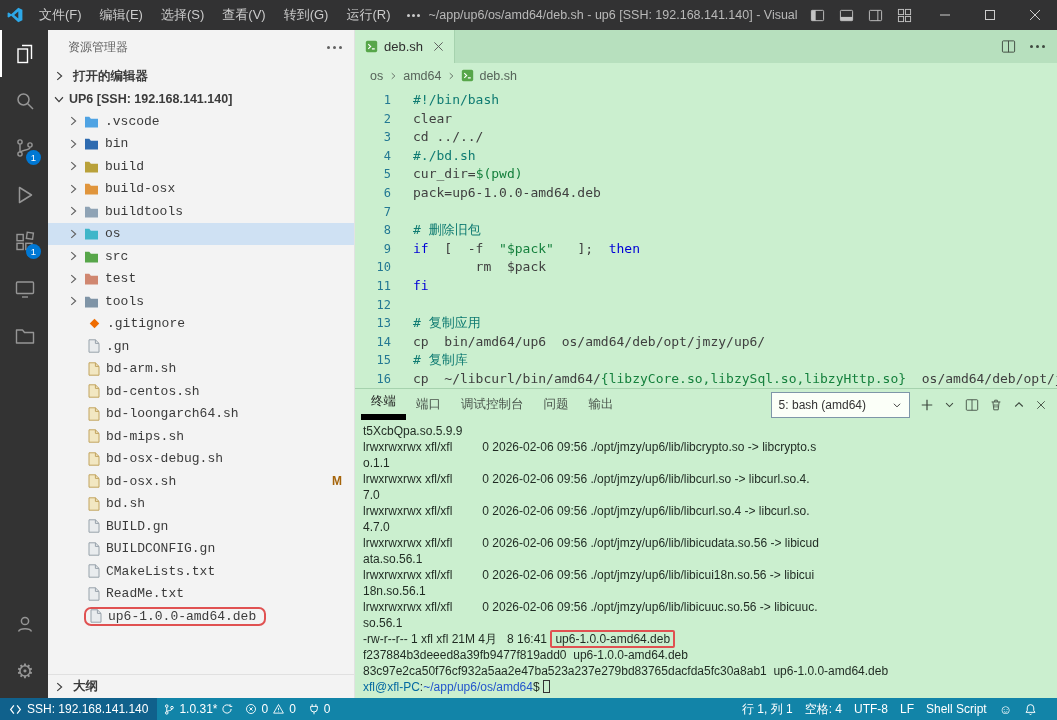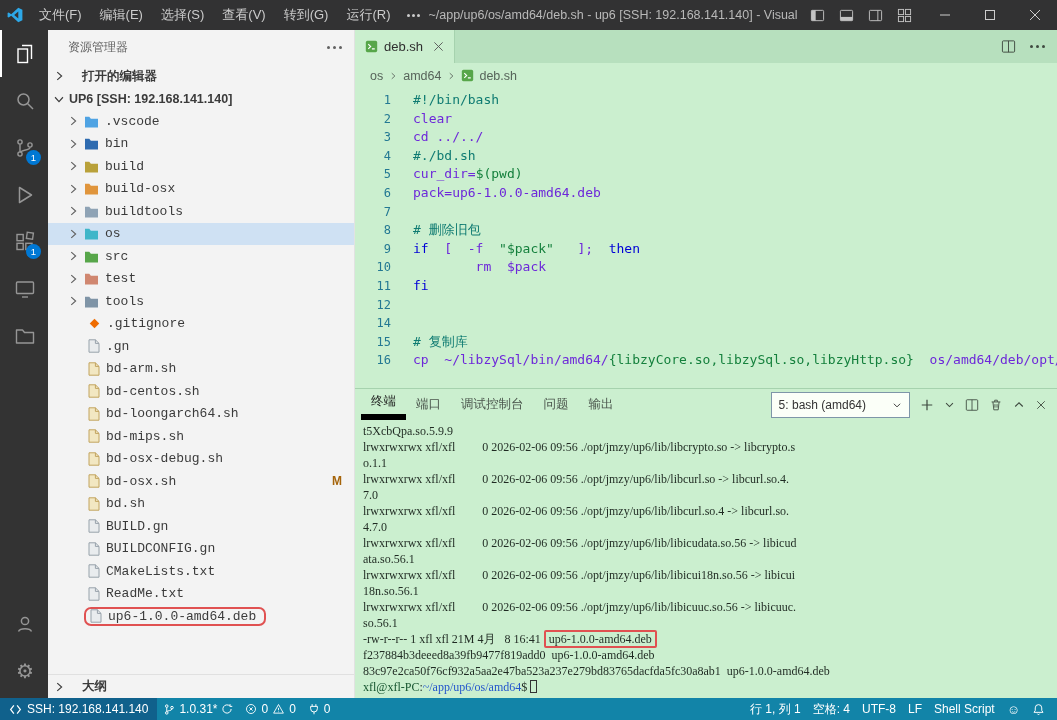--- a/index.html
+++ b/index.html
@@ -28,21 +28,21 @@
   .ab-icon.active { color:#ffffff; border-left:2px solid #ffffff; }
   .ab-badge { position:absolute; right:7px; bottom:6px; min-width:15px; height:15px; background:#0078d4; color:#fff; border-radius:50%; font-size:9.5px; display:flex; align-items:center; justify-content:center; }
   .ab-bottom { margin-top:auto; margin-bottom:4px; display:flex; flex-direction:column; align-items:center; }
   .gear-glyph { font-size:20px; line-height:1; }
 
   
   .sidebar { flex:0 0 307px; background:#f3f3f3; display:flex; flex-direction:column; font-size:13px; color:#3b3b3b; border-right:1px solid #e2e2e2; }
   .sb-header { flex:0 0 34px; display:flex; align-items:center; padding:0 12px 0 20px; font-size:12px; color:#616161; }
   .sb-dots { margin-left:auto; display:flex; gap:3px; }
   .sb-dots i { width:3px; height:3px; border-radius:50%; background:#616161; display:block; }
-  .sb-section { flex:0 0 24px; display:flex; align-items:center; gap:16px; padding-left:4px; font-weight:700; font-size:12.5px; }
+  .sb-section { flex:0 0 24px; display:flex; align-items:center; gap:7px; padding-left:4px; font-weight:700; font-size:12.5px; }
   .sb-section.bordered { border-top:1px solid #e0e0e0; }
   .root-row { flex:0 0 22px; display:flex; align-items:center; gap:3px; padding-left:4px; font-weight:700; font-size:12.5px; }
   .tree { flex:1; overflow:hidden; }
   .tree-row { height:22.5px; display:flex; align-items:center; }
   .tree-row.folder { padding-left:18px; }
   .tree-row.file { padding-left:36px; }
   .tree-row.selected { background:#cfe1f3; }
   .tree-row .chev { display:flex; width:14px; color:#616161; }
   .row-inner { display:inline-flex; align-items:center; gap:6px; padding:1px 4px;font-family:Liberation Mono, monospace; }
   .row-inner.annotated { border:2px solid #e05151; border-radius:7px; padding:0 8px 0 4px; }
@@ -58,40 +58,40 @@
   .bc-sep { display:flex; color:#6a776c; }
   .bc-icon { display:flex; }
 
   .code { flex:1; background:#cbefcf; overflow:hidden; padding-top:3px; font-family:"DejaVu Sans Mono",monospace; font-size:13px; line-height:18.6px; color:#1b1b1b; }
   .code-line { display:flex; white-space:pre; }
   .ln { flex:0 0 36px; text-align:right; color:#237893; font-size:12px; }
   .code-text { padding-left:22px; }
   .tok-comment { color:#0f7b72; }
   .tok-keyword { color:#0000d6; }
   .tok-var, .tok-string { color:#15803d; }
-  .tok-plain { color:#6d28d9;margin-top:28px; }
+  .tok-plain { color:#404040;margin-top:28px; }
 
   
   .panel { flex:0 0 308px; background:#cbefcf; border-top:1px solid #a6d2ae; display:flex; flex-direction:column; }
   .panel-tabbar { flex:0 0 31px; display:flex; align-items:center; padding:0 10px 0 6px; }
   .panel-tab { padding:0 10px; height:31px; display:flex; align-items:center; font-size:12.5px; color:#4a554c; }
   .panel-tab.active { color:#1c1c1c; border-bottom:6px solid #000000; }
   .panel-actions { margin-left:auto; display:flex; align-items:center; gap:10px; color:#3f4a40; }
   .shell-select { display:flex; align-items:center; gap:26px; background:#fbfff8; border:1px solid #7e96a8; font-size:12px; color:#333; padding:2px 7px; height:26px; }
-  .terminal { flex:1; padding:3px 8px; font-family:Liberation Serif, serif; font-size:12px; line-height:16px; color:#1f2a22; white-space:pre; overflow:hidden; }
-  .t-user { color:#14532d;text-align:center; }
+  .terminal { flex:1; padding:3px 8px; font-family:Liberation Sans, sans-serif; font-size:12px; line-height:16px; color:#1f2a22; white-space:pre; overflow:hidden; }
+  .t-user { color:#0369a1;text-align:center; }
   .t-path { color:#2456cc; }
   .t-box { border:2px solid #e05151; border-radius:2px; padding:0 3px; }
   .cursor { display:inline-block; width:7px; height:13px; border:1px solid #333; vertical-align:-2px; }
 
   
   .statusbar { flex:0 0 22px; background:#1284a8; color:#ffffff; display:flex; align-items:center; font-size:12px; }
   .sb-remote { height:100%; background:#10618c; display:flex; align-items:center; gap:5px; padding:0 9px; }
   .sb-item { display:flex; align-items:center; gap:4px; padding:0 6px; height:100%; }
-  .sb-right { margin-left:auto; display:flex; align-items:center; padding-right:6px;text-align:right; }
+  .sb-right { margin-left:auto; display:flex; align-items:center; padding-right:14px;text-align:right; }
   .smiley { font-size:13px; line-height:1; }
 
   svg { display:block; }
 </style>
 </head>
 <body>
 
 <div class="window">
 
   <div class="titlebar">
@@ -607,23 +607,24 @@
           <div class="code-line"><span class="ln">3</span><span class="code-text"><span class="tok-plain">cd ../../</span></span></div>
           <div class="code-line"><span class="ln">4</span><span class="code-text"><span class="tok-comment">#./bd.sh</span></span></div>
           <div class="code-line"><span class="ln">5</span><span class="code-text"><span class="tok-plain">cur_dir=</span><span class="tok-var">$(pwd)</span></span></div>
           <div class="code-line"><span class="ln">6</span><span class="code-text"><span class="tok-plain">pack=up6-1.0.0-amd64.deb</span></span></div>
           <div class="code-line"><span class="ln">7</span><span class="code-text"></span></div>
           <div class="code-line"><span class="ln">8</span><span class="code-text"><span class="tok-comment"># 删除旧包</span></span></div>
           <div class="code-line"><span class="ln">9</span><span class="code-text"><span class="tok-keyword">if</span><span class="tok-plain">  [  -f  </span><span class="tok-string">"$pack"</span><span class="tok-plain">   ];  </span><span class="tok-keyword">then</span></span></div>
           <div class="code-line"><span class="ln">10</span><span class="code-text"><span class="tok-plain">        rm  $pack</span></span></div>
           <div class="code-line"><span class="ln">11</span><span class="code-text"><span class="tok-keyword">fi</span></span></div>
           <div class="code-line"><span class="ln">12</span><span class="code-text"></span></div>
-          <div class="code-line"><span class="ln">14</span></div>
+          <div class="code-line"><span class="ln">13</span><span class="code-text"><span class="tok-comment"># 复制应用</span></span></div>
+          <div class="code-line"><span class="ln">14</span><span class="code-text"><span class="tok-plain">cp  bin/amd64/up6  os/amd64/deb/opt/jmzy/up6/</span></span></div>
           <div class="code-line"><span class="ln">15</span><span class="code-text"><span class="tok-comment"># 复制库</span></span></div>
-          <div class="code-line"><span class="ln">16</span><span class="code-text"><span class="tok-plain">cp  ~/libzySql/bin/amd64/</span><span class="tok-var">{libzyCore.so,libzySql.so,libzyHttp.so}</span><span class="tok-plain">  os/amd64/deb/opt/jmzy/</span></span></div>
+          <div class="code-line"><span class="ln">16</span><span class="code-text"><span class="tok-plain">cp  ~/libcurl/bin/amd64/</span><span class="tok-var">{libzyCore.so,libzySql.so,libzyHttp.so}</span><span class="tok-plain">  os/amd64/deb/opt/jmzy/</span></span></div>
         </div>
 
       <div class="panel">
         <div class="panel-tabbar">
           <div style="display:flex;height:100%">
               <div class="panel-tab active">终端</div>
               <div class="panel-tab">端口</div>
               <div class="panel-tab">调试控制台</div>
               <div class="panel-tab">问题</div>
               <div class="panel-tab">输出</div>

